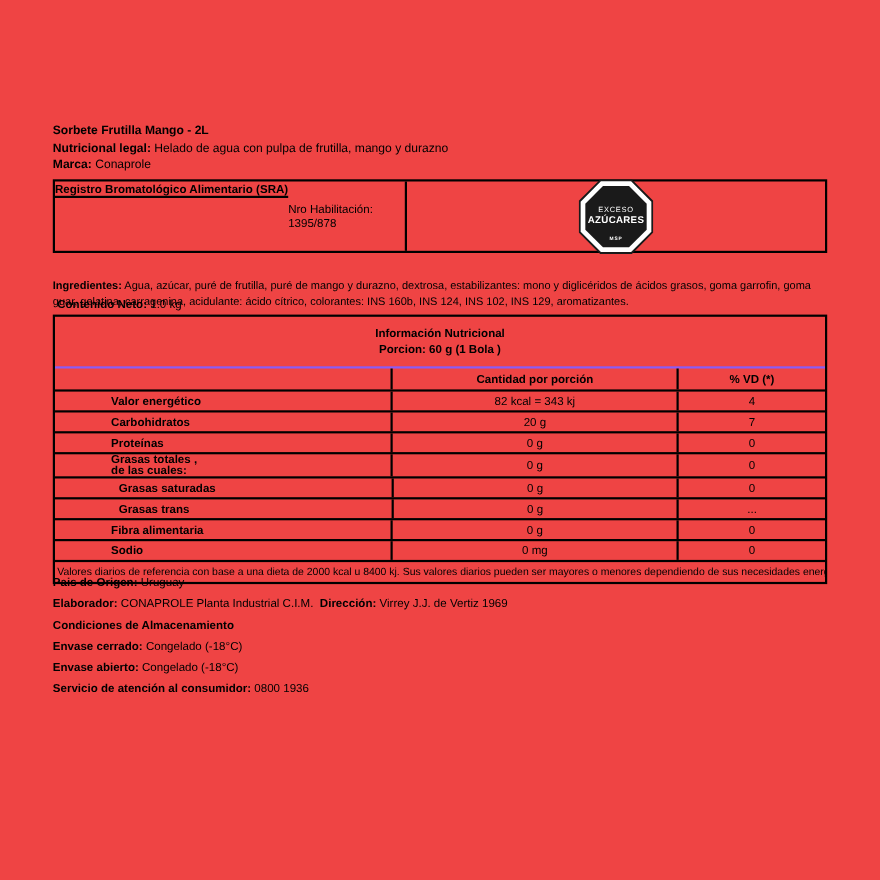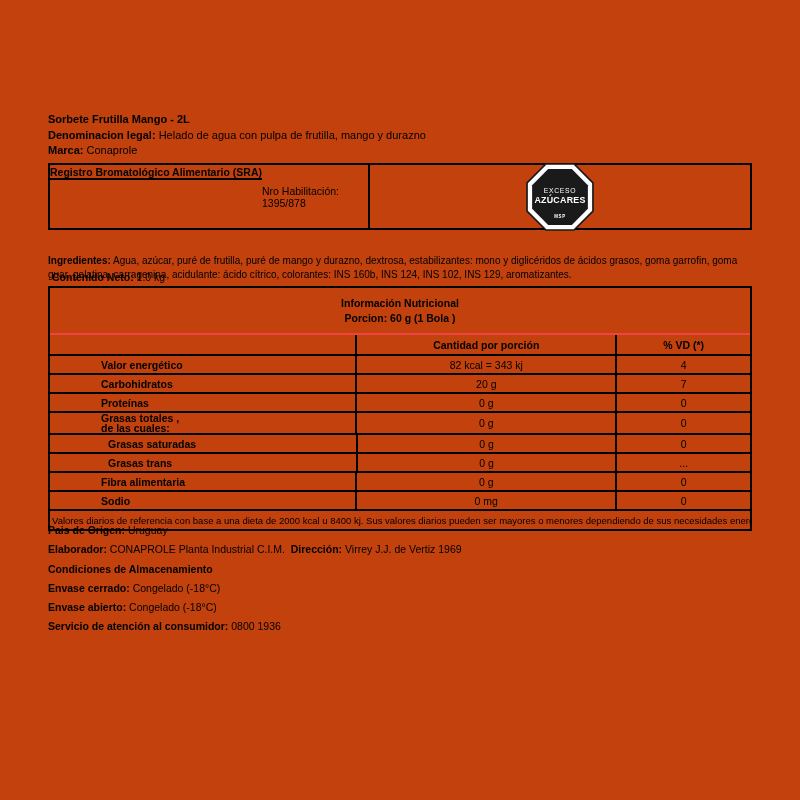--- a/index.html
+++ b/index.html
@@ -4,21 +4,21 @@
 <style>
   * { box-sizing: border-box; margin: 0; padding: 0; }
   html, body { background: #ffffff; }
   body {
     width: 800px; height: 800px;
     font-family: "Liberation Sans", sans-serif;
     color: #000;
     position: relative;
     overflow: hidden;
   }
-  .page { position: absolute; left: 0; top: 0; width: 800px; height: 800px; background: #c2410c; }
+  .page { position: absolute; left: 0; top: 0; width: 800px; height: 800px; background: #ef4444; }
 
   b, .b { font-weight: bold; }
   .pre { white-space: pre-wrap; }
 
   
   .top-block {
     position: absolute; left: 48px; top: 112px; width: 700px;
     font-size: 11px; line-height: 15.6px;
   }
 
@@ -52,21 +52,21 @@
     position: absolute; left: 48px; top: 254px; width: 706px;
     font-size: 10px; line-height: 13.6px;
   }
 
   
   .ntable {
     position: absolute; left: 48px; top: 286px; width: 704px;
     border: 2px solid #000; font-size: 10.5px;
   }
   .ntitle {
-    height: 47px; border-bottom: 2px solid #ef4444;
+    height: 47px; border-bottom: 2px solid #8b5cf6;
     display: flex; flex-direction: column; align-items: center; justify-content: center;
     font-weight: bold; line-height: 15px; text-align: center;
   }
   .nrow { display: flex; border-bottom: 2px solid #000; height: 19px; }
   .nrow.hdr { height: 21px; font-weight: bold; }
   .nrow.tall { height: 22px; }
   .c1 {
     width: 280px; border-right: 2px solid #000;
     display: flex; align-items: center; padding-left: 6px;
     font-weight: bold;
@@ -90,21 +90,21 @@
     font-size: 10.5px; line-height: 19.3px;
   }
 </style>
 </head>
 <body>
 
 <div class="page">
 
   <div class="top-block">
     <div class="b">Sorbete Frutilla Mango - 2L</div>
-    <div><b>Denominacion legal:</b><span class="pre"> Helado de agua con pulpa de frutilla, mango y durazno</span></div>
+    <div><b>Nutricional legal:</b><span class="pre"> Helado de agua con pulpa de frutilla, mango y durazno</span></div>
     <div><b>Marca:</b><span class="pre"> Conaprole</span></div>
   </div>
 
   <div class="reg-box">
     <div class="reg-left">
       <div class="reg-header">Registro Bromatológico Alimentario (SRA)</div>
       <div class="reg-body">Nro Habilitación: 1395/878</div>
     </div>
     <div class="reg-right">
       <svg class="seal-svg" viewBox="0 0 100 100">

